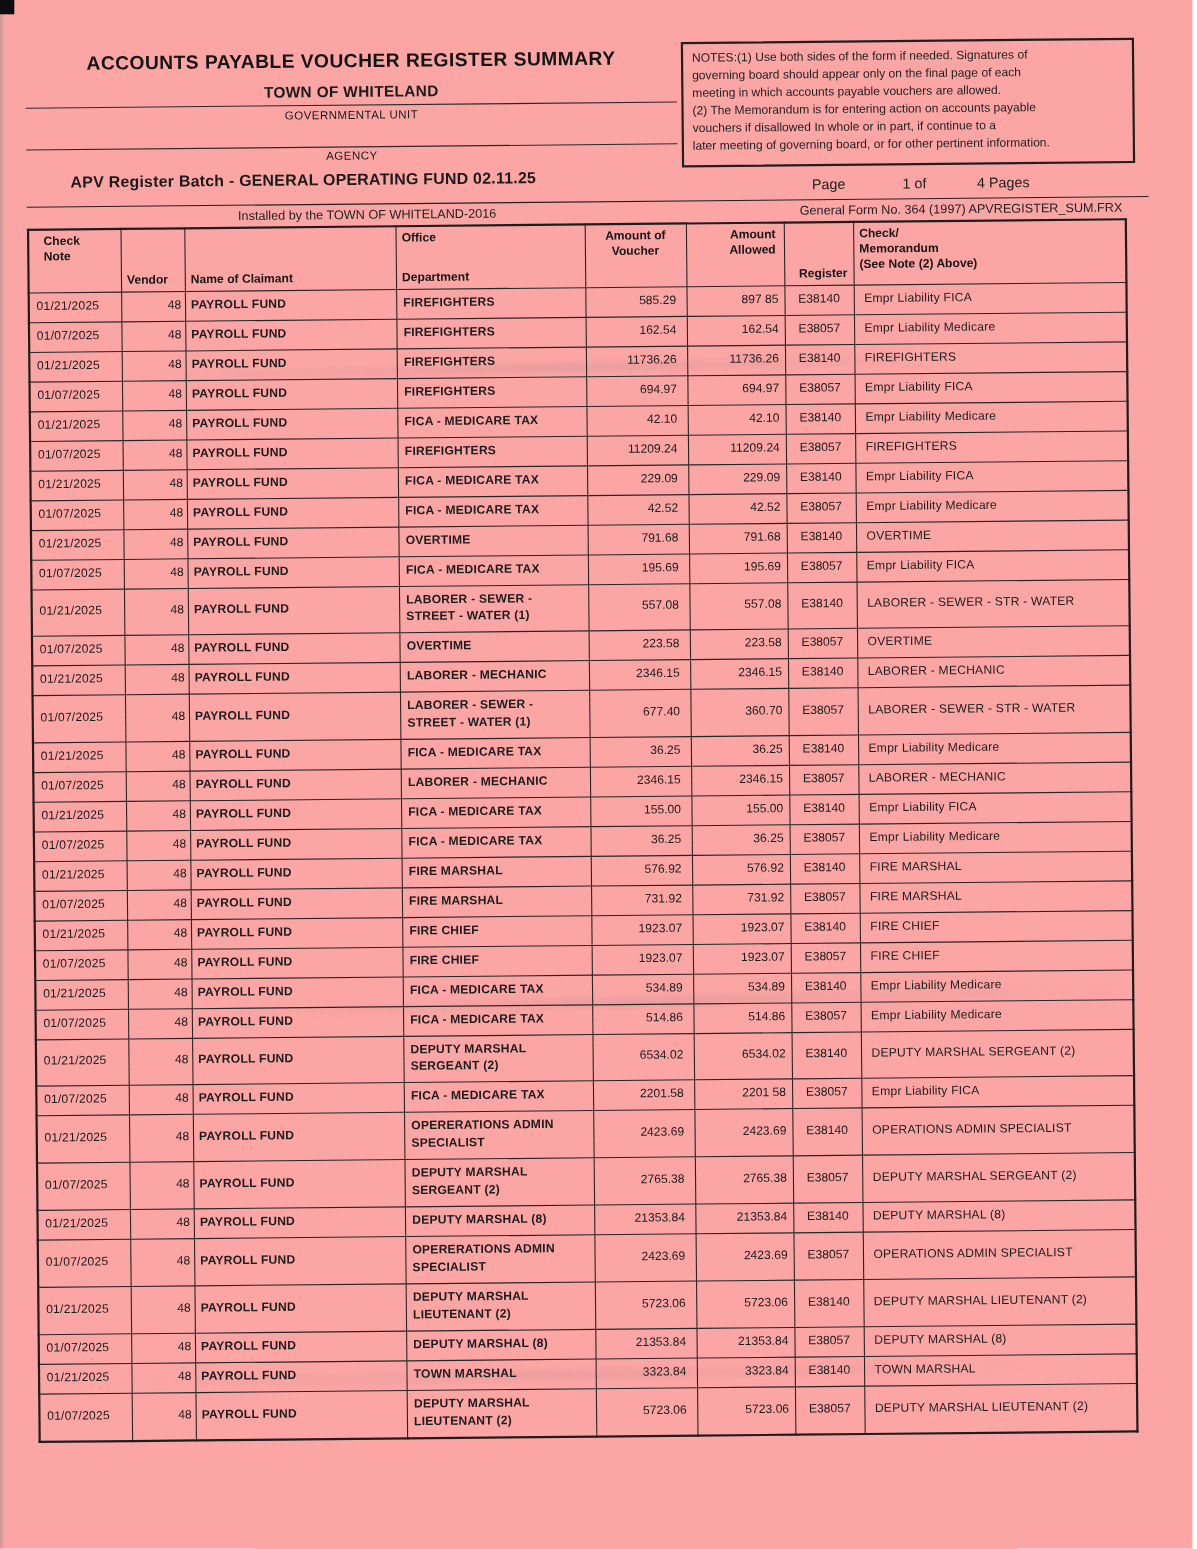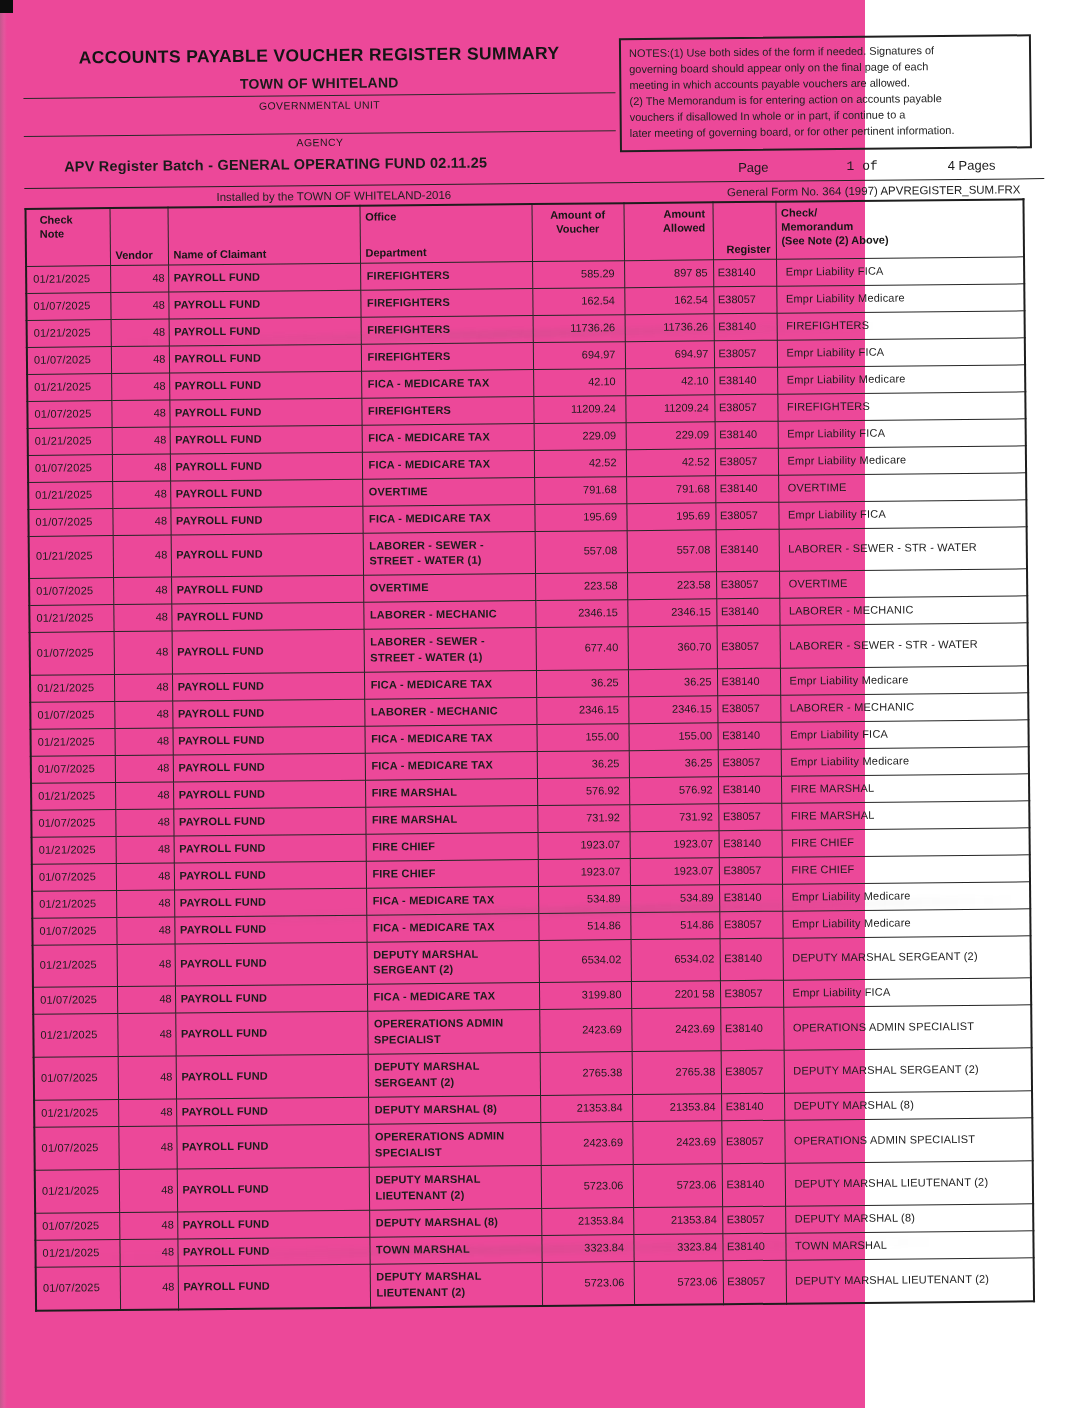--- a/index.html
+++ b/index.html
@@ -2,21 +2,21 @@
 <html><head>
 <meta charset="utf-8">
 <style>
   * { margin:0; padding:0; box-sizing:border-box; }
   html,body { background:#ffffff; }
   body {
     width:1088px; height:1408px; overflow:hidden; position:relative;
     font-family:"Liberation Sans", sans-serif; color:#1b1b1b;
     -webkit-font-smoothing:antialiased;
   }
-  .sheet { position:relative; width:865px; height:1408px; background:#ec4899; }
+  .sheet { position:relative; width:1084px; height:1408px; background:#fca5a5; }
   
   .edge-strip { position:absolute; left:0; top:0; width:7px; height:100%;
     background:linear-gradient(90deg, rgba(120,120,120,.35), rgba(180,180,180,.12) 60%, transparent); z-index:5; }
   .corner-mark { position:absolute; left:0; top:0; width:13px; height:13px; background:#0d0d0d; z-index:6; }
   .smudge { position:absolute; pointer-events:none; z-index:4; filter:blur(2px); }
   .smudge.s1 { left:120px; top:330px; width:760px; height:9px; background:linear-gradient(90deg,transparent,rgba(90,90,90,.10),transparent); transform:rotate(-1.2deg); }
   .smudge.s2 { left:200px; top:905px; width:820px; height:10px; background:linear-gradient(90deg,transparent,rgba(90,90,90,.09),transparent); transform:rotate(-1.4deg); }
   .smudge.s3 { left:80px; top:1245px; width:860px; height:10px; background:linear-gradient(90deg,transparent,rgba(90,90,90,.08),transparent); transform:rotate(-1.1deg); }
 
   .page-inner { position:absolute; left:24px; top:26px; width:1020px;
@@ -33,22 +33,22 @@
   .unit-label { text-align:center; font-size:10.5px; margin-top:3px; letter-spacing:.4px; }
   .rule2 { border:0; border-top:1.4px solid #2a2a2a; margin-top:22px; }
   .agency-label { text-align:center; font-size:10.5px; margin-top:2px; letter-spacing:.4px; }
   .batch-title { font-size:14.5px; font-weight:bold; margin-top:8px; padding-left:40px; letter-spacing:.2px; }
 
   .notes-box { border:2px solid #1f1f1f; padding:6px 8px 8px 8px; width:412px; min-height:112px; }
   .notes-box p { font-size:11px; line-height:1.45; color:#222; }
   .page-line { display:flex; align-items:flex-end; margin-top:9px; padding:0 10px 2px 118px;
     border-bottom:0; font-size:13px; }
   .page-line .pl-label { }
-  .page-line .pl-num { margin-left:78px;font-family:Liberation Mono, monospace; }
-  .page-line .pl-total { margin-left:70px; }
+  .page-line .pl-num { margin-left:52px; }
+  .page-line .pl-total { margin-left:46px; }
 
   .full-rule { border:0; border-top:1.8px solid #222; margin-top:4px; }
 
   .sub-band { display:flex; width:998px; margin-top:1px; }
   .sub-band .installed { width:58%; text-align:center; font-size:11.5px; padding:3px 0 3px 40px; color:#222; }
   .sub-band .formno { width:42%; text-align:right; font-size:11.5px; padding:3px 2px 3px 0; color:#222; }
 
   
   table.register { border-collapse:collapse; width:998px; table-layout:fixed; margin-top:0; }
   table.register th, table.register td { border:1.4px solid #262626; vertical-align:middle; }
@@ -68,21 +68,21 @@
   thead th .hl { line-height:1.3; }
 
   tbody td { font-size:11px; color:#1c1c1c; padding:5px 4px; line-height:1.45; }
   tbody tr { min-height:28px; }
   td.c-date { padding-left:6px; letter-spacing:.2px; }
   td.c-vendor { text-align:right; padding-right:3px; }
   td.c-claimant { font-weight:bold; padding-left:5px; letter-spacing:.2px; }
   td.c-dept { font-weight:bold; padding-left:6px; letter-spacing:.2px; }
   td.c-voucher { text-align:right; padding-right:9px; }
   td.c-allowed { text-align:right; padding-right:5px; }
-  td.c-warrant { text-align:left; }
+  td.c-warrant { text-align:center; }
   td.c-memo { padding-left:9px; letter-spacing:.2px; }
 </style>
 </head>
 <body>
 
 <div class="sheet">
   <div class="corner-mark"></div>
   <div class="edge-strip"></div>
   <div class="smudge s1"></div>
   <div class="smudge s2"></div>
@@ -460,21 +460,21 @@
     <td class="c-allowed">6534.02</td>
     <td class="c-warrant">E38140</td>
     <td class="c-memo">DEPUTY MARSHAL SERGEANT (2)</td>
   </tr>
 
   <tr>
     <td class="c-date">01/07/2025</td>
     <td class="c-vendor">48</td>
     <td class="c-claimant">PAYROLL FUND</td>
     <td class="c-dept">FICA - MEDICARE TAX</td>
-    <td class="c-voucher">3199.80</td>
+    <td class="c-voucher">2201.58</td>
     <td class="c-allowed">2201 58</td>
     <td class="c-warrant">E38057</td>
     <td class="c-memo">Empr Liability FICA</td>
   </tr>
 
   <tr>
     <td class="c-date">01/21/2025</td>
     <td class="c-vendor">48</td>
     <td class="c-claimant">PAYROLL FUND</td>
     <td class="c-dept">OPERERATIONS ADMIN SPECIALIST</td>

